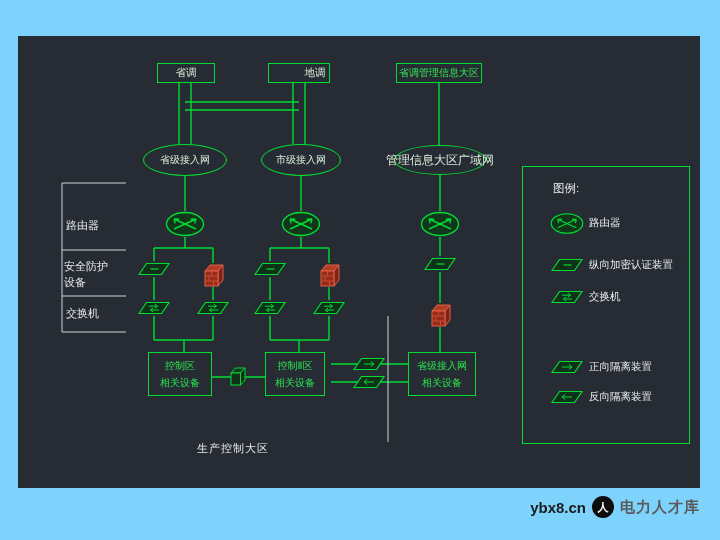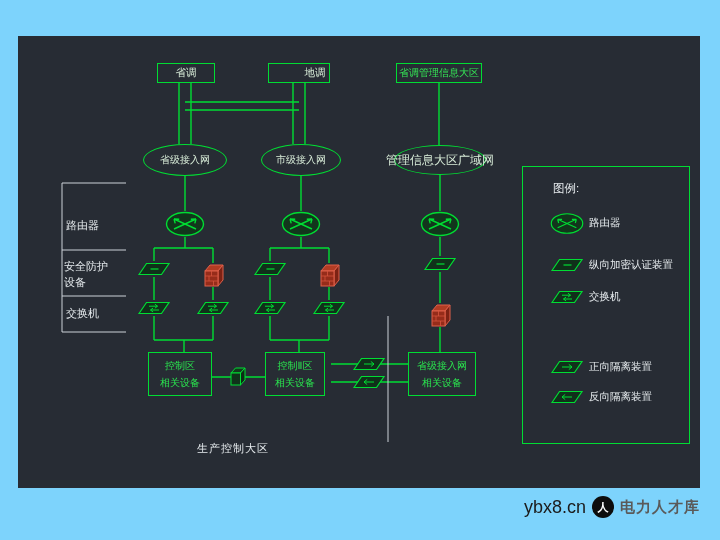--- a/index.html
+++ b/index.html
@@ -21,21 +21,21 @@
   .side-label{ position:absolute; color:var(--white); font-size:11px; }
   .pre{ white-space:pre-line; line-height:16px; }
   .zone-label{ position:absolute; width:110px; text-align:center; color:var(--white); font-size:11px; letter-spacing:1px;margin-top:23px; }
   .icon{ position:absolute; overflow:visible; }
   .legend{ position:absolute; left:504px; top:130px; width:168px; height:278px; border:1px solid var(--green); }
   .legend-title{ position:absolute; left:30px; top:14px; color:#e6ebee; font-size:11.5px; }
   .lrow{ position:absolute; left:22px; height:24px; display:flex; align-items:center; color:#e6ebee; font-size:10.5px; }
   .lrow .ic{ width:44px; display:flex; justify-content:center; }
   .lrow .lbl{ white-space:nowrap; }
   .watermark{ position:absolute; right:20px; top:492px; height:30px; display:flex; align-items:center; gap:6px; }
-  .wm-site{ font-weight:normal; font-size:18px; color:#1b1b1b; }
+  .wm-site{ font-weight:bold; font-size:15px; color:#1b1b1b; }
   .wm-logo{ width:22px; height:22px; border-radius:50%; background:#0d0d0d; color:#ffffff;
             display:flex; align-items:center; justify-content:center; font-size:11px; font-weight:bold; }
   .wm-brand{ font-weight:bold; font-size:15px; color:#5a5a5a; letter-spacing:1px; }
 </style>
 </head>
 <body>
 
 <svg width="0" height="0" style="position:absolute" aria-hidden="true">
   <defs>
     <g id="sym-router" stroke="#00dd33" fill="none" stroke-width="1.4">

